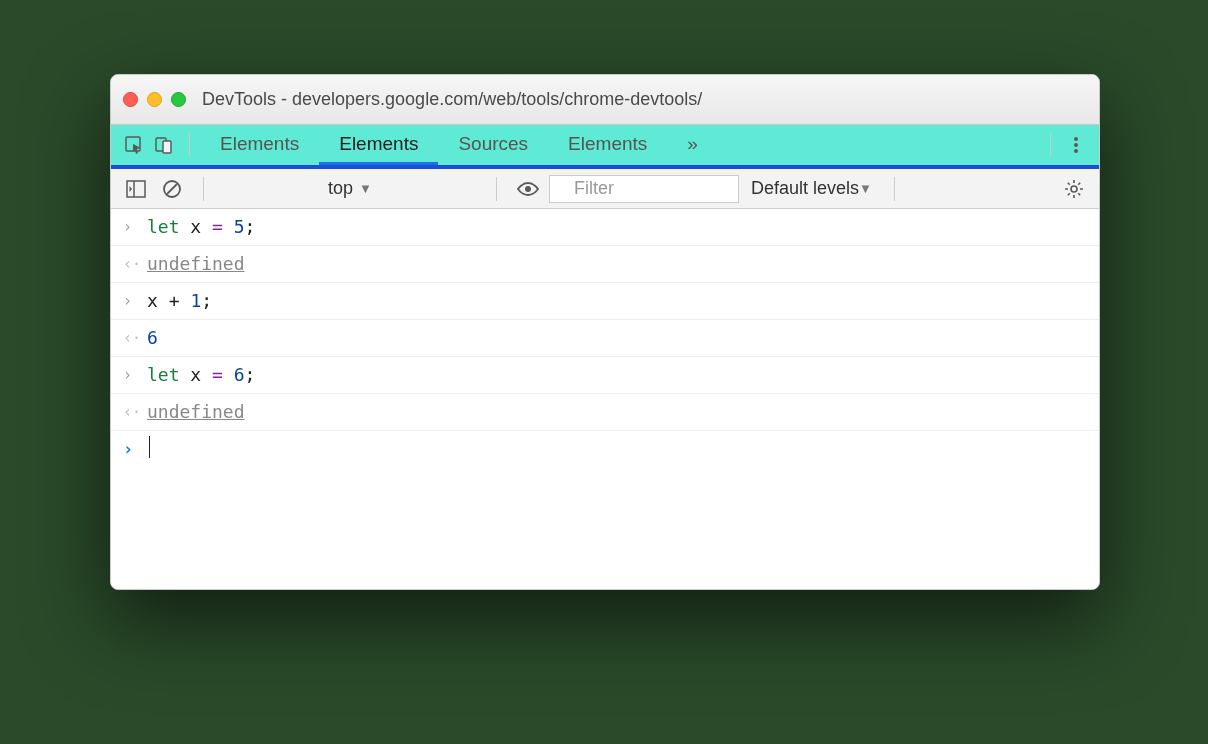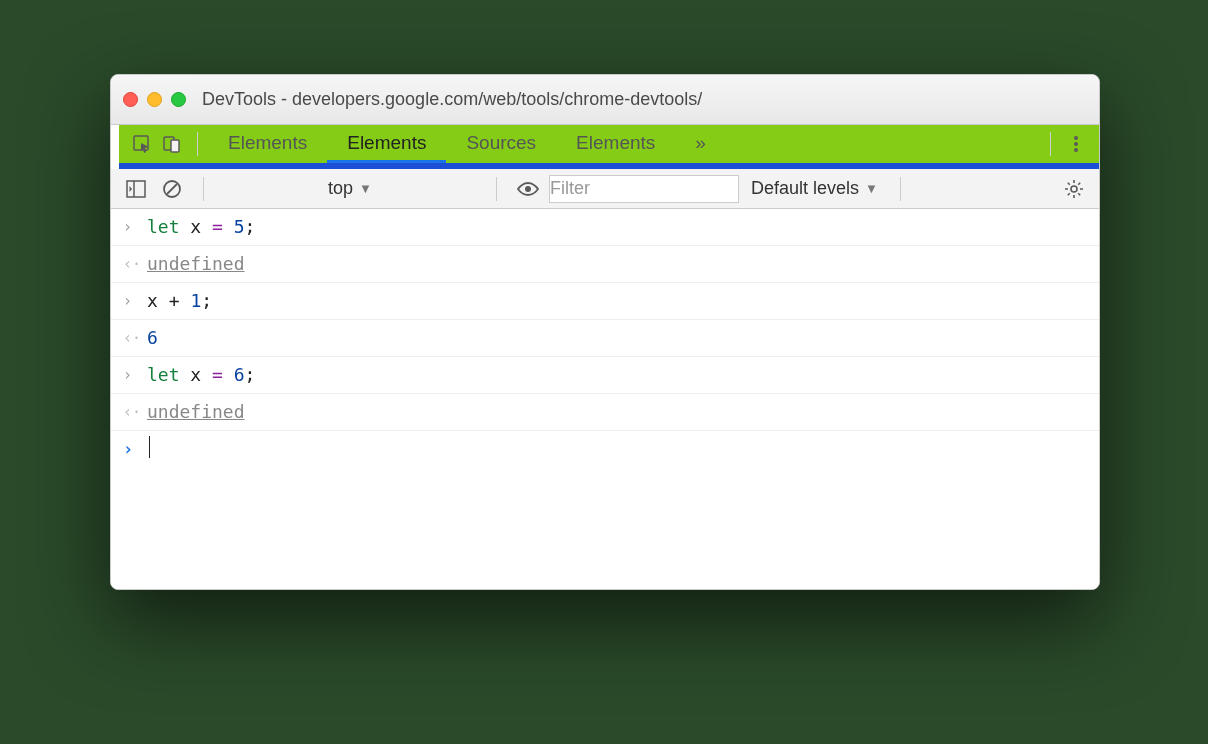--- a/index.html
+++ b/index.html
@@ -34,26 +34,25 @@
     gap: 8px;
   }
   .traffic { display: flex; gap: 9px; align-items: center; margin-right: 8px;}
   .dot { width: 15px; height: 15px; border-radius: 50%; }
   .dot.red { background:#ff5f57; border:1px solid #e24238;}
   .dot.yellow { background:#ffbd2e; border:1px solid #e1a116;}
   .dot.green { background:#28c940; border:1px solid #17a92c;}
   .title { color:#4a4a4a; font-size:18px; white-space:nowrap; overflow:hidden; text-overflow:ellipsis;}
   .tabbar {
     height: 44px;
-    background: #84cc16;
-    border-bottom: 6px solid #1d4ed8;
+    background: #5eead4;
+    border-bottom: 4px solid #1d4ed8;
     display:flex;
     align-items:center;
     padding: 0 8px;
-    margin-left: 8px;
   }
   .tabbar .icon-btn { width:30px; height:30px; display:flex; align-items:center; justify-content:center; color:#5a5a5a; cursor:pointer;}
   .vsep { width:1px; height:24px; background:#ccc; margin:0 10px;}
   .tabs { display:flex; align-items:stretch; gap: 0; height:100%;}
   .tab { display:flex; align-items:center; padding:0 20px; color:#555; font-size:19px; cursor:pointer; border-bottom:3px solid transparent; height:100%;}
   .tab.active { color:#222; border-bottom-color:#1a73e8;}
   .spacer { flex:1; }
   .more-kebab { width:30px; display:flex; align-items:center; justify-content:center; color:#5a5a5a; cursor:pointer; font-size:20px;}
   .subbar {
     height: 40px;
@@ -67,25 +66,25 @@
     color:#333;
   }
   .subbar .icon-btn { width:30px; height:30px; display:flex; align-items:center; justify-content:center; color:#5a5a5a; cursor:pointer;}
   .context-select {
     display:flex; align-items:center; gap:6px; padding:2px 8px;
     border:1px solid transparent; min-width:260px; justify-content:center;
     cursor:pointer; color:#333;
   }
   .context-select .caret { color:#777; font-size:13px;}
   .filter-input {
-    background:#fff; border:1px solid #ccc; height:28px; padding:0 0;
+    background:#fff; border:1px solid #ccc; height:28px; padding:0 24px;
     font-size:18px; color:#333; width:190px;
   }
   .filter-input::placeholder { color:#999;}
-  .levels { display:flex; align-items:center; gap:6px; color:#333; cursor:pointer; padding:0 6px;}
+  .levels { display:flex; align-items:center; color:#333; cursor:pointer; padding:0 6px;}
   .levels .caret { color:#777; font-size:13px;}
   .gear { margin-left:auto;}
   .console-body {
     flex:1;
     background:#fff;
     font-family: Menlo, Consolas, monospace;
     font-size:18px;
     overflow:auto;
   }
   .row { display:flex; align-items:flex-start; padding:5px 12px; border-bottom:1px solid #eee; line-height:26px;}

